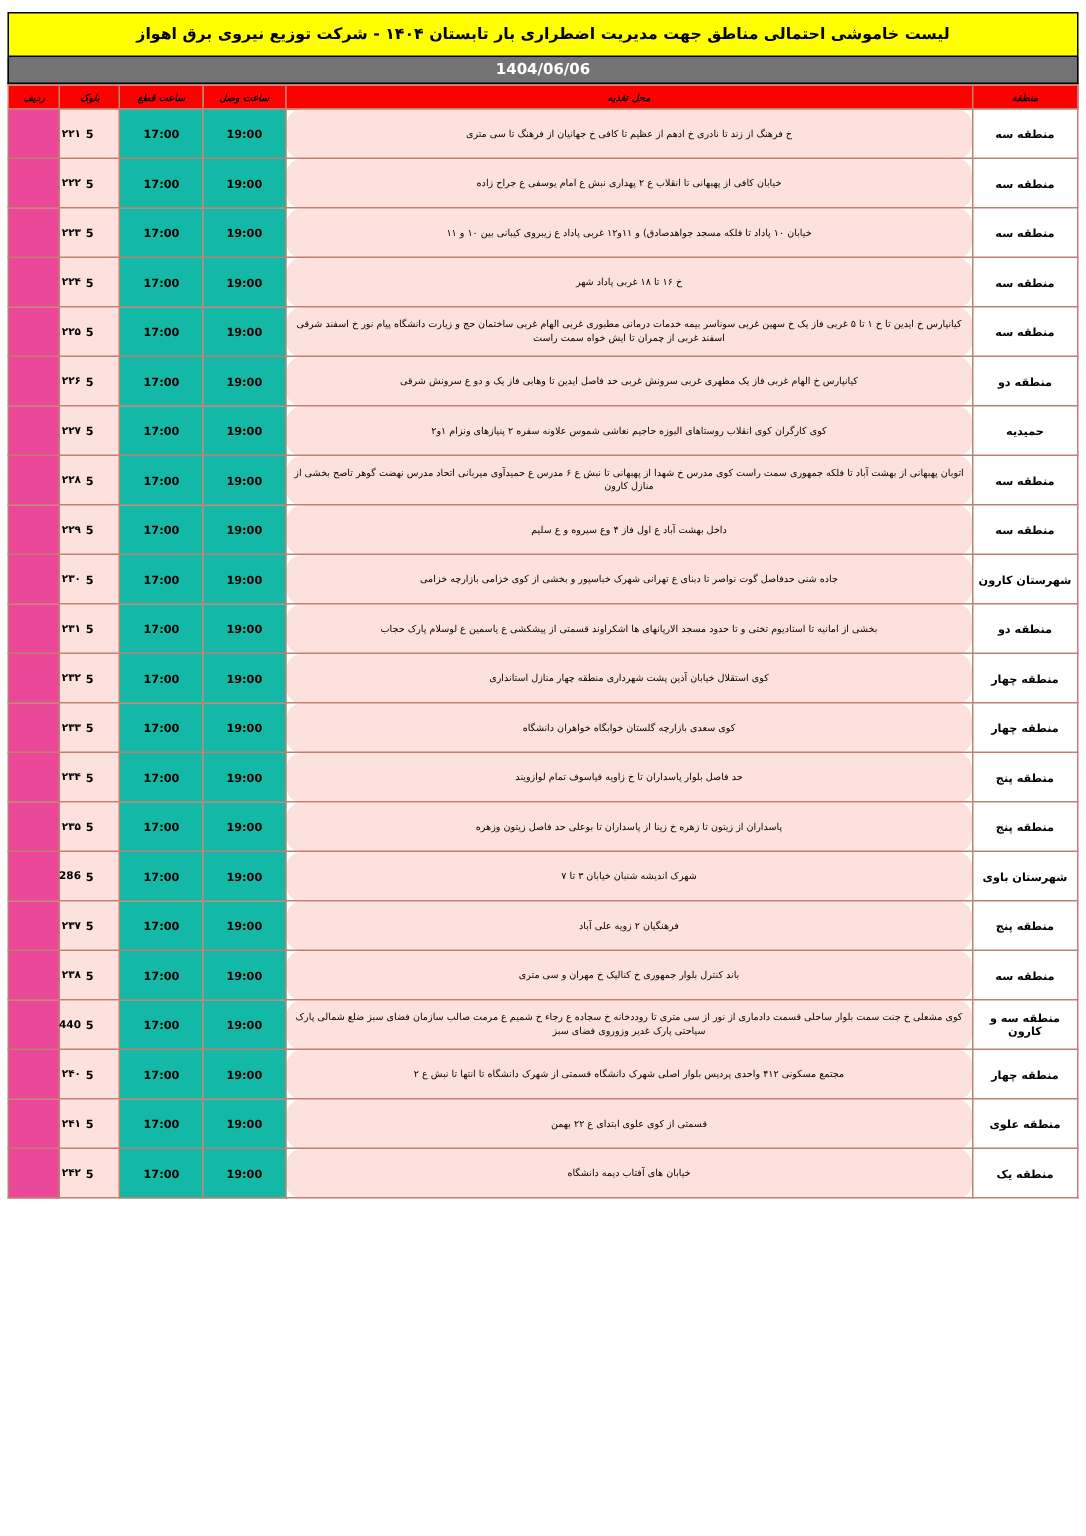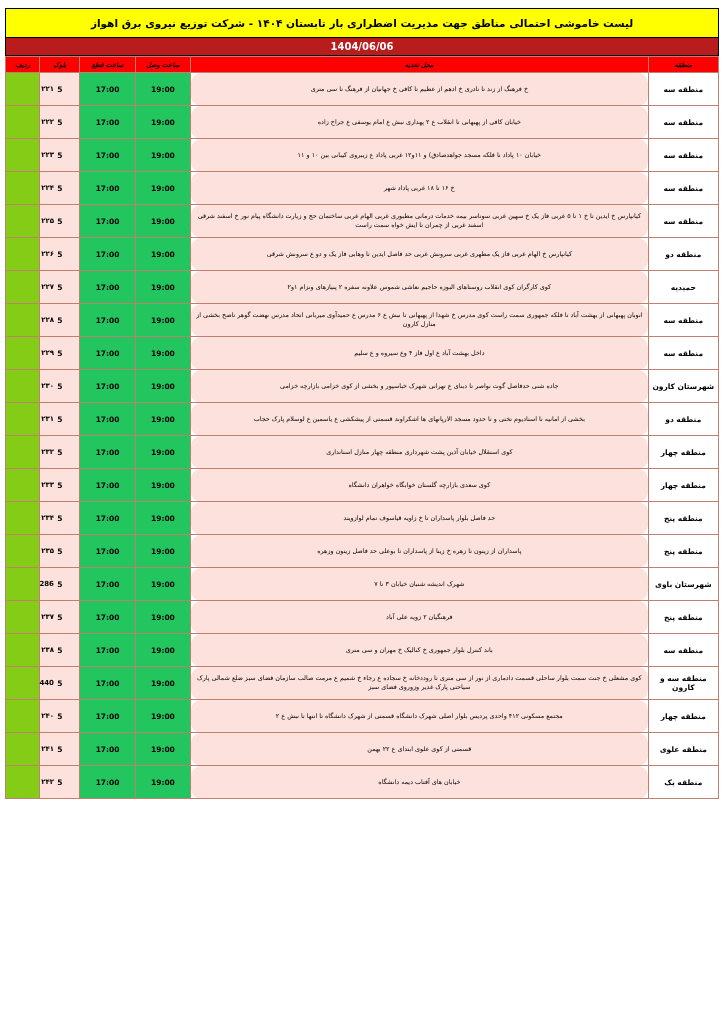--- a/index.html
+++ b/index.html
@@ -27,21 +27,21 @@
     justify-content: center;
     direction: rtl;
   }
   .title-bar .title-text {
     font-size: 10.5px;
     font-weight: bold;
     color: #000000;
     letter-spacing: 0px;
   }
   .date-bar {
-    background: #b91c1c;
+    background: #737373;
     border: 1px solid #000000;
     border-top: none;
     height: 18px;
     display: flex;
     align-items: center;
     justify-content: center;
   }
   .date-bar .date-text {
     font-size: 10px;
     font-weight: bold;
@@ -86,32 +86,32 @@
   }
   tbody td.addr {
     background: #fde1dc;
     text-align: center;
     font-size: 6.4px;
     line-height: 1.35;
     padding: 3px 4px;
     border-radius: 10px;
   }
   tbody td.back, tbody td.cut {
-    background: #22c55e;
+    background: #14b8a6;
     font-size: 7.5px;
     font-weight: bold;
     font-family: "DejaVu Sans", sans-serif;
   }
   tbody td.block {
     background: #fde1dc;
     font-size: 7.5px;
     font-weight: bold;
   }
   tbody td.rownum {
-    background: #84cc16;
+    background: #ec4899;
     font-size: 7px;
     font-weight: bold;
     padding-left: 48px;
   }
   tbody tr { height: 33px; }
 </style>
 </head>
 <body>
 
 <div class="page">

